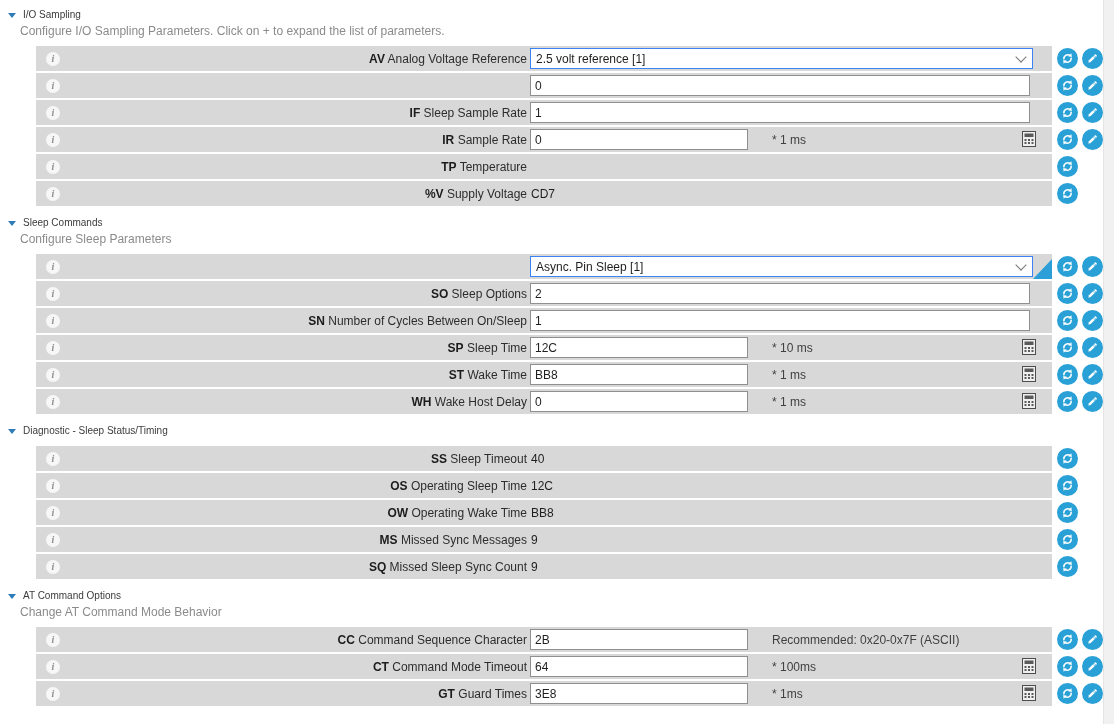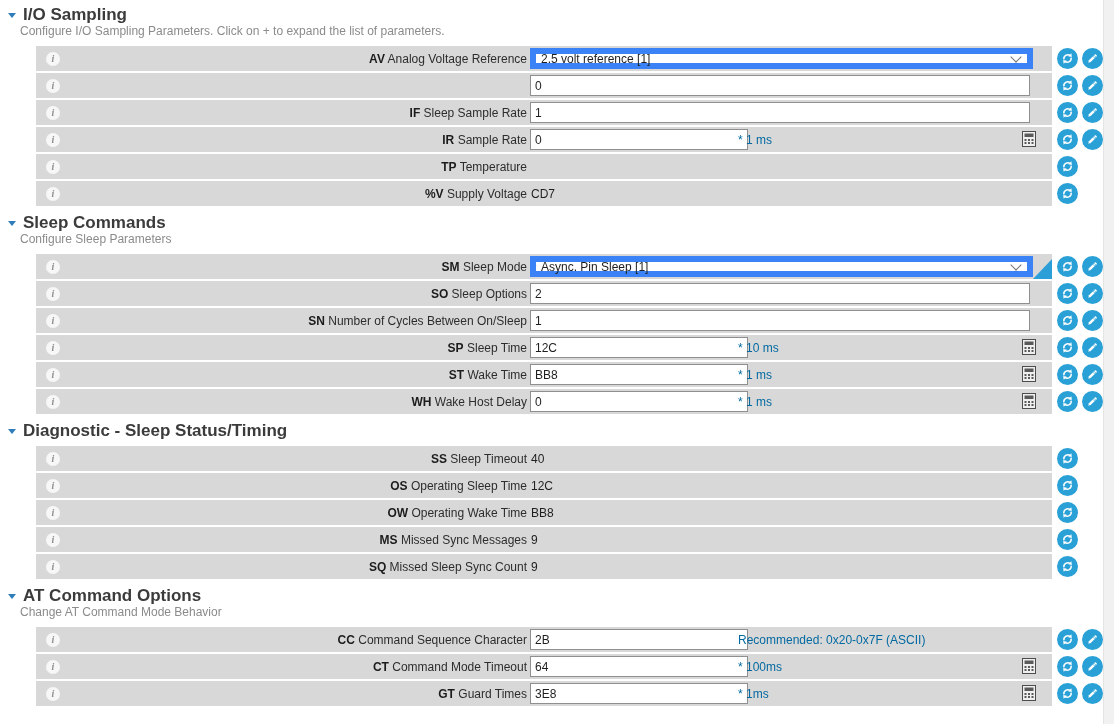--- a/index.html
+++ b/index.html
@@ -5,40 +5,40 @@
   html,body{margin:0;padding:0;}
   body{
     width:1114px;height:724px;overflow:hidden;background:#ffffff;
     font-family:"Liberation Sans","DejaVu Sans",sans-serif;font-size:12px;color:#2d2d2d;
     position:relative;
   }
   .scrollbar{position:absolute;right:0;top:0;width:10px;height:724px;background:#f1f1f1;border-left:1px solid #e4e4e4;}
   .section{padding-top:7px;}
   .sec-head{padding-left:8px;display:flex;align-items:center;height:15px;cursor:default;}
   .sec-arrow{width:0;height:0;border-left:4px solid transparent;border-right:4px solid transparent;border-top:5px solid #2e7cb8;margin-right:7px;margin-top:1px;}
-  .sec-title{font-weight:bold;font-size:17px;color:#3b3b3b;white-space:nowrap;}
+  .sec-title{font-weight:normal;font-size:10px;color:#3b3b3b;white-space:nowrap;}
   .sec-desc{margin:2px 0 0 20px;height:14px;color:#8b8b8b;white-space:nowrap;}
   .rows{margin:8px 0 0 36px;width:1016px;}
   .row{position:relative;height:25px;margin-bottom:2px;background:#d8d8d8;display:flex;align-items:center;}
   .info{flex:0 0 auto;width:14px;height:14px;border-radius:50%;background:#f7f7f7;color:#8f8f8f;
         font-family:"Liberation Serif",serif;font-style:italic;font-weight:bold;font-size:10px;
         display:flex;align-items:center;justify-content:center;margin:0 9px 0 10px;cursor:pointer;}
   .label-zone{flex:0 0 auto;width:458px;white-space:nowrap;overflow:hidden;color:#2d2d2d;text-align:right;}
   .code{font-weight:bold;color:#1c1c1c;}
   .field-zone{position:absolute;left:494px;top:0;width:522px;height:25px;display:flex;align-items:center;}
   .inp{box-sizing:border-box;width:218px;height:21px;border:1px solid #8f8f8f;background:#fff;
        padding:0 4px;font-family:"Liberation Sans","DejaVu Sans",sans-serif;font-size:12px;color:#1f1f1f;}
   .inp.full{width:500px;}
-  .dd{box-sizing:border-box;width:503px;height:21px;border:6px solid #3b82f6;background:#fff;
+  .dd{box-sizing:border-box;width:503px;height:21px;border:1px solid #3b82f6;background:#fff;
       display:flex;align-items:center;justify-content:space-between;padding:0 7px 0 5px;cursor:pointer;}
   .dd-value{color:#1f1f1f;white-space:nowrap;}
   .chev{width:7px;height:7px;border-right:1.4px solid #777;border-bottom:1.4px solid #777;
         transform:rotate(45deg);margin-top:-4px;}
   .ro-value{color:#1f1f1f;padding-left:1px;}
-  .unit,.note{position:absolute;left:208px;color:#0369a1;white-space:nowrap;}
+  .unit,.note{position:absolute;left:242px;color:#404040;white-space:nowrap;}
   .calc{position:absolute;right:16px;top:4px;width:14px;height:16px;cursor:pointer;line-height:0;}
   .changed-tri{position:absolute;right:0;bottom:0;width:0;height:0;
                border-bottom:20px solid #2d9fd8;border-left:19px solid transparent;}
   .btn{position:absolute;top:2px;width:21px;height:21px;border-radius:50%;background:#29a0d6;
        display:flex;align-items:center;justify-content:center;cursor:pointer;line-height:0;}
   .btn-read{left:1021px;}
   .btn-write{left:1046px;}
 </style>
 </head>
 <body>
@@ -204,21 +204,20 @@
 
   <div class="section">
     <div class="sec-head">
       <span class="sec-arrow"></span>
       <span class="sec-title">Sleep Commands</span>
     </div>
     <div class="sec-desc">Configure Sleep Parameters</div>
     <div class="rows">
   <div class="row">
     <span class="info">i</span>
-    <span class="label-zone"><b class="code">SM</b> <span class="plabel">Sleep Mode</span></span>
     <div class="field-zone">
       <div class="dd">
         <span class="dd-value">Async. Pin Sleep [1]</span>
         <span class="chev"></span>
       </div>
 
       <span class="changed-tri"></span>
     </div>
     <span class="btn btn-read">
       <svg width="13" height="13" viewBox="0 0 20 20">

